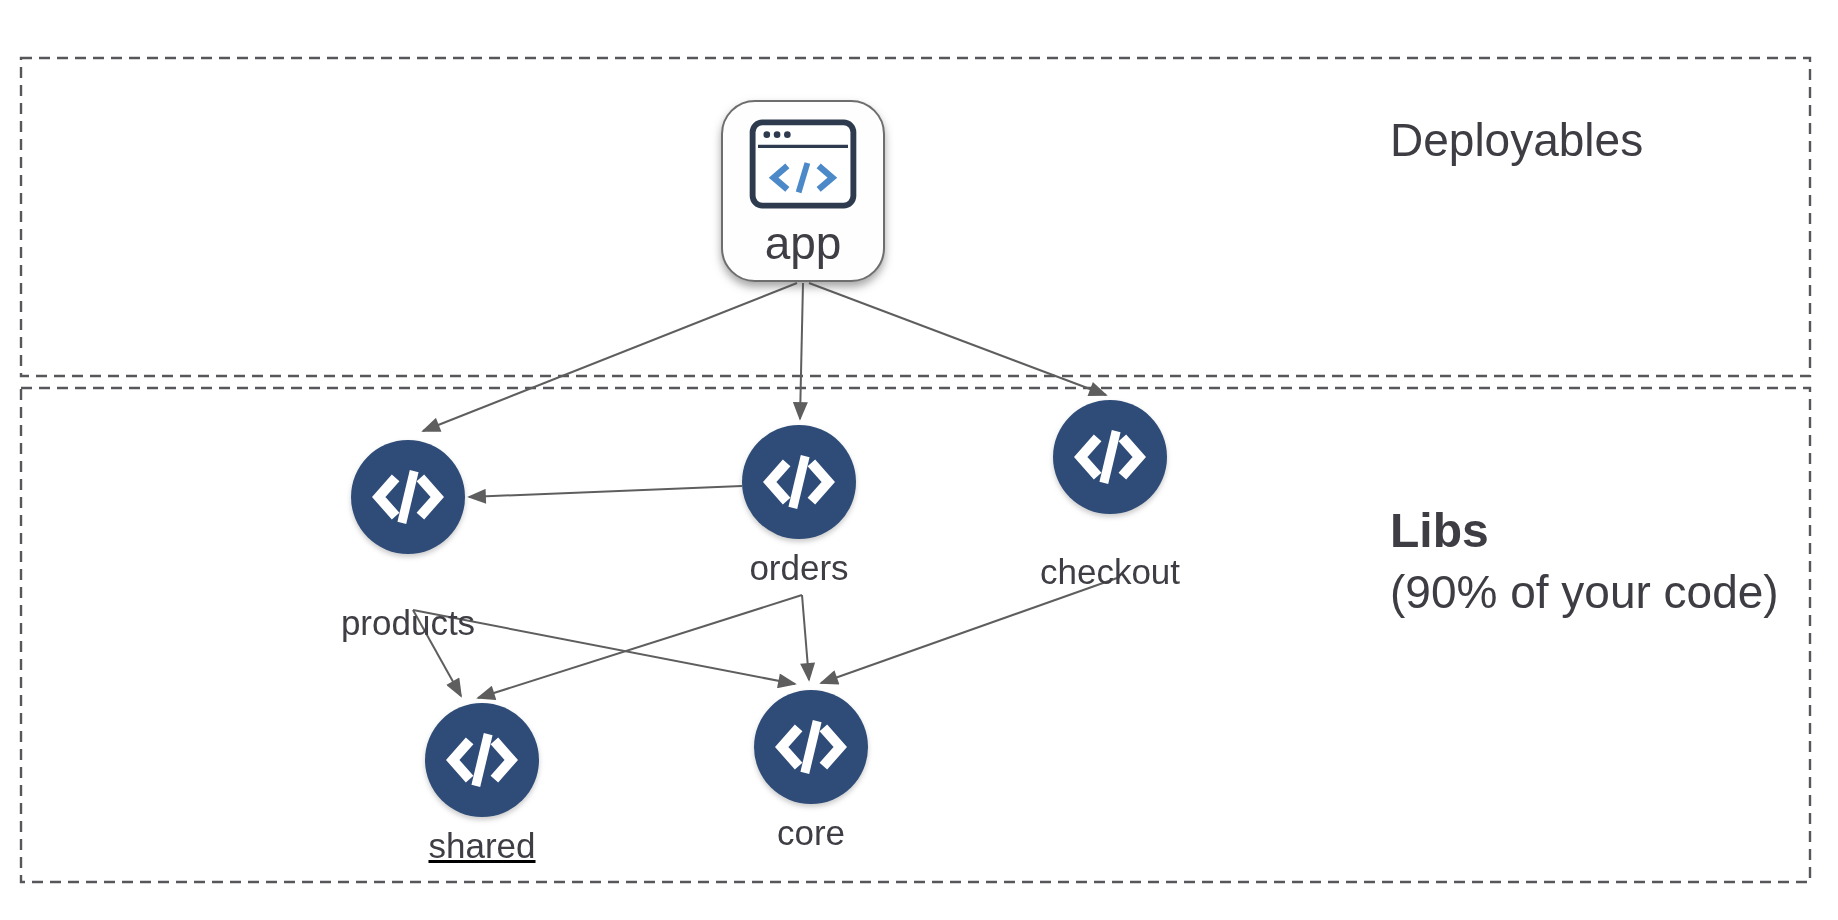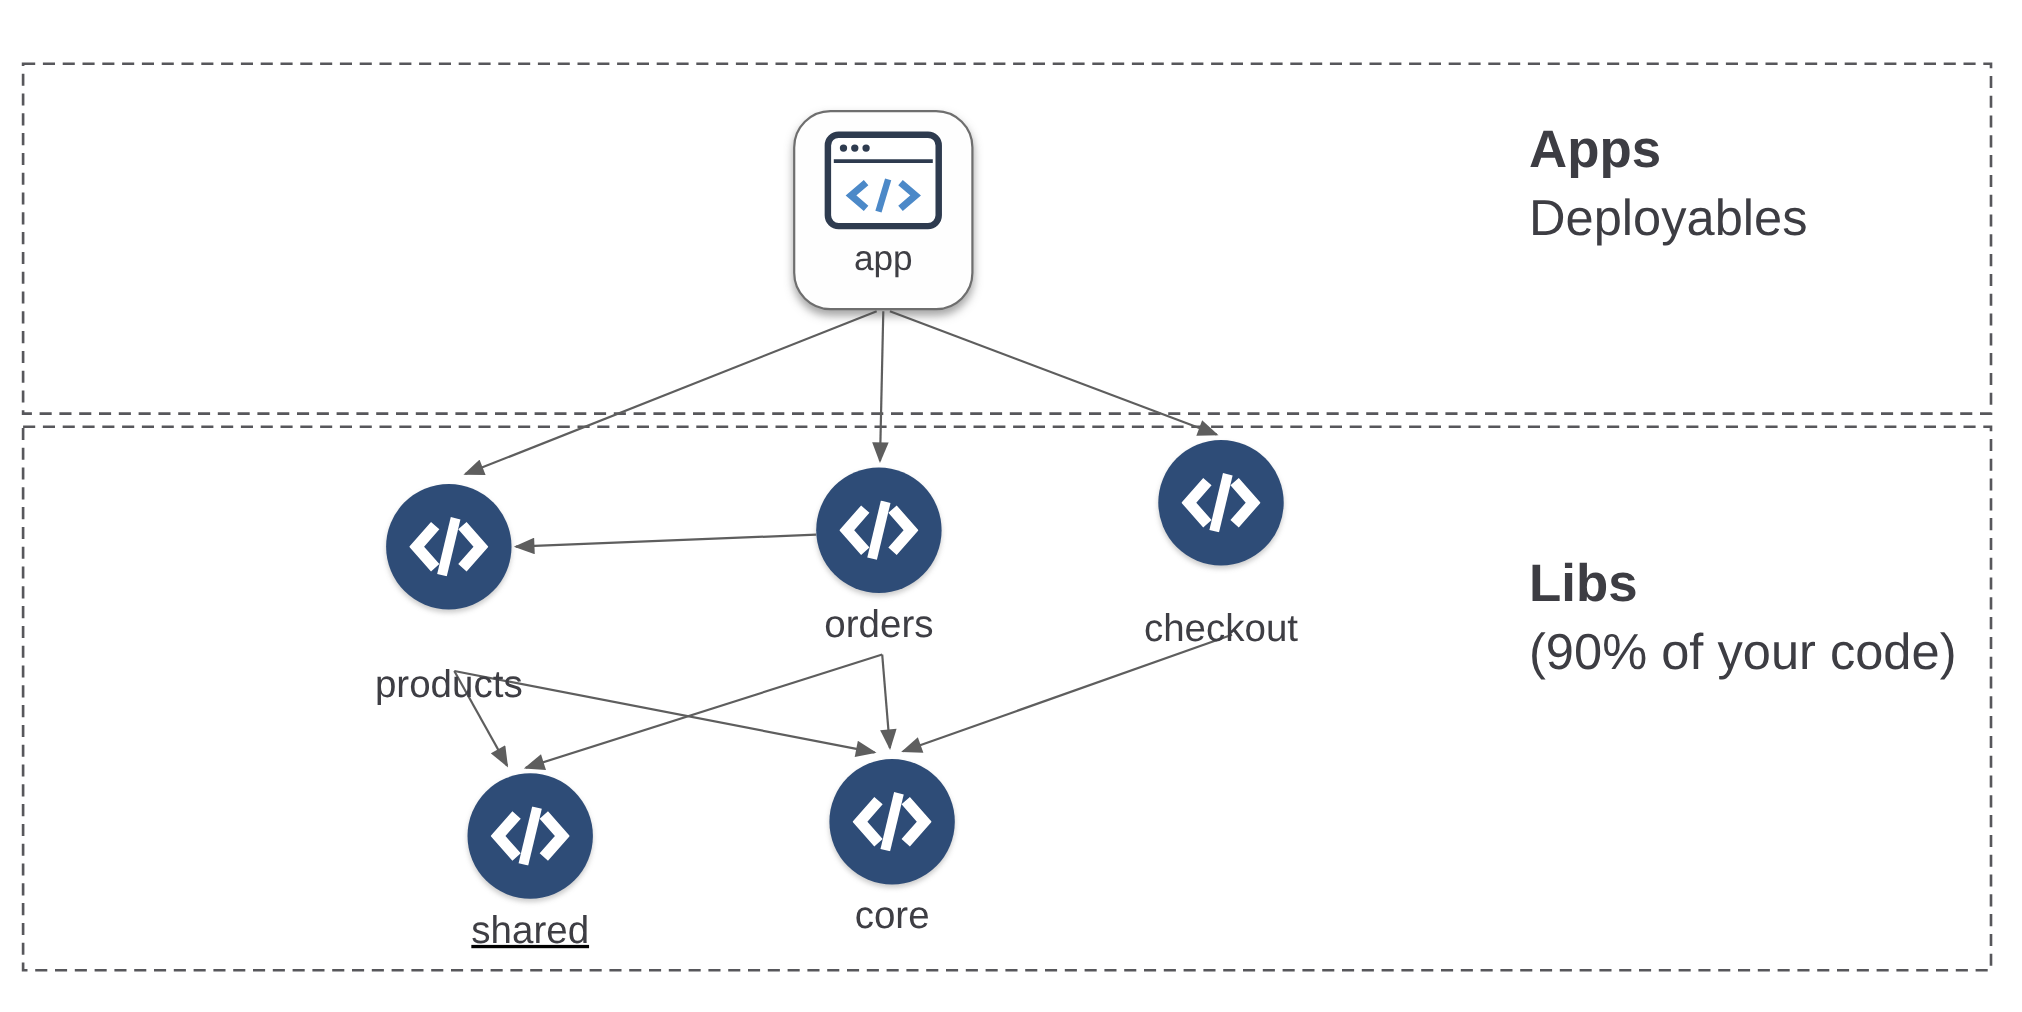--- a/index.html
+++ b/index.html
@@ -50,21 +50,21 @@
     border-radius: 34px;
     box-shadow: 0 5px 8px rgba(80,80,80,0.5);
     display: flex;
     flex-direction: column;
     align-items: center;
     padding-top: 17px;
   }
   .app-node .browser-icon { width: 108px; height: 90px; }
 
   .node-label {
-    font-size: 32px;
+    font-size: 46px;
     color: #3e3e44;
     white-space: nowrap;
     text-align: center;
   }
   .app-node .node-label { margin-top: 7px; }
 
   
   .lib-node {
     position: absolute;
     width: 200px;
@@ -105,21 +105,20 @@
       <line x1="809" y1="283" x2="1106" y2="395" class="edge-line" marker-end="url(#arrow)"></line>
       <line x1="742" y1="486" x2="469" y2="497" class="edge-line" marker-end="url(#arrow)"></line>
       <line x1="413" y1="610" x2="461" y2="696" class="edge-line" marker-end="url(#arrow)"></line>
       <line x1="413" y1="610" x2="795" y2="684" class="edge-line" marker-end="url(#arrow)"></line>
       <line x1="802" y1="595" x2="478" y2="698" class="edge-line" marker-end="url(#arrow)"></line>
       <line x1="802" y1="595" x2="809" y2="680" class="edge-line" marker-end="url(#arrow)"></line>
       <line x1="1120" y1="577" x2="821" y2="683" class="edge-line" marker-end="url(#arrow)"></line>
     </svg>
 
   <div class="section-label apps-label">
-    <div class="section-title">Apps</div>
     <div class="section-subtitle">Deployables</div>
   </div>
   <div class="section-label libs-label">
     <div class="section-title">Libs</div>
     <div class="section-subtitle">(90% of your code)</div>
   </div>
 
   <div class="app-node">
     <svg class="browser-icon" viewBox="0 0 110 92" xmlns="http://www.w3.org/2000/svg">
       <rect x="3.5" y="3.5" width="103" height="85" rx="10" fill="#ffffff" stroke="#2e3b4f" stroke-width="6"></rect>

